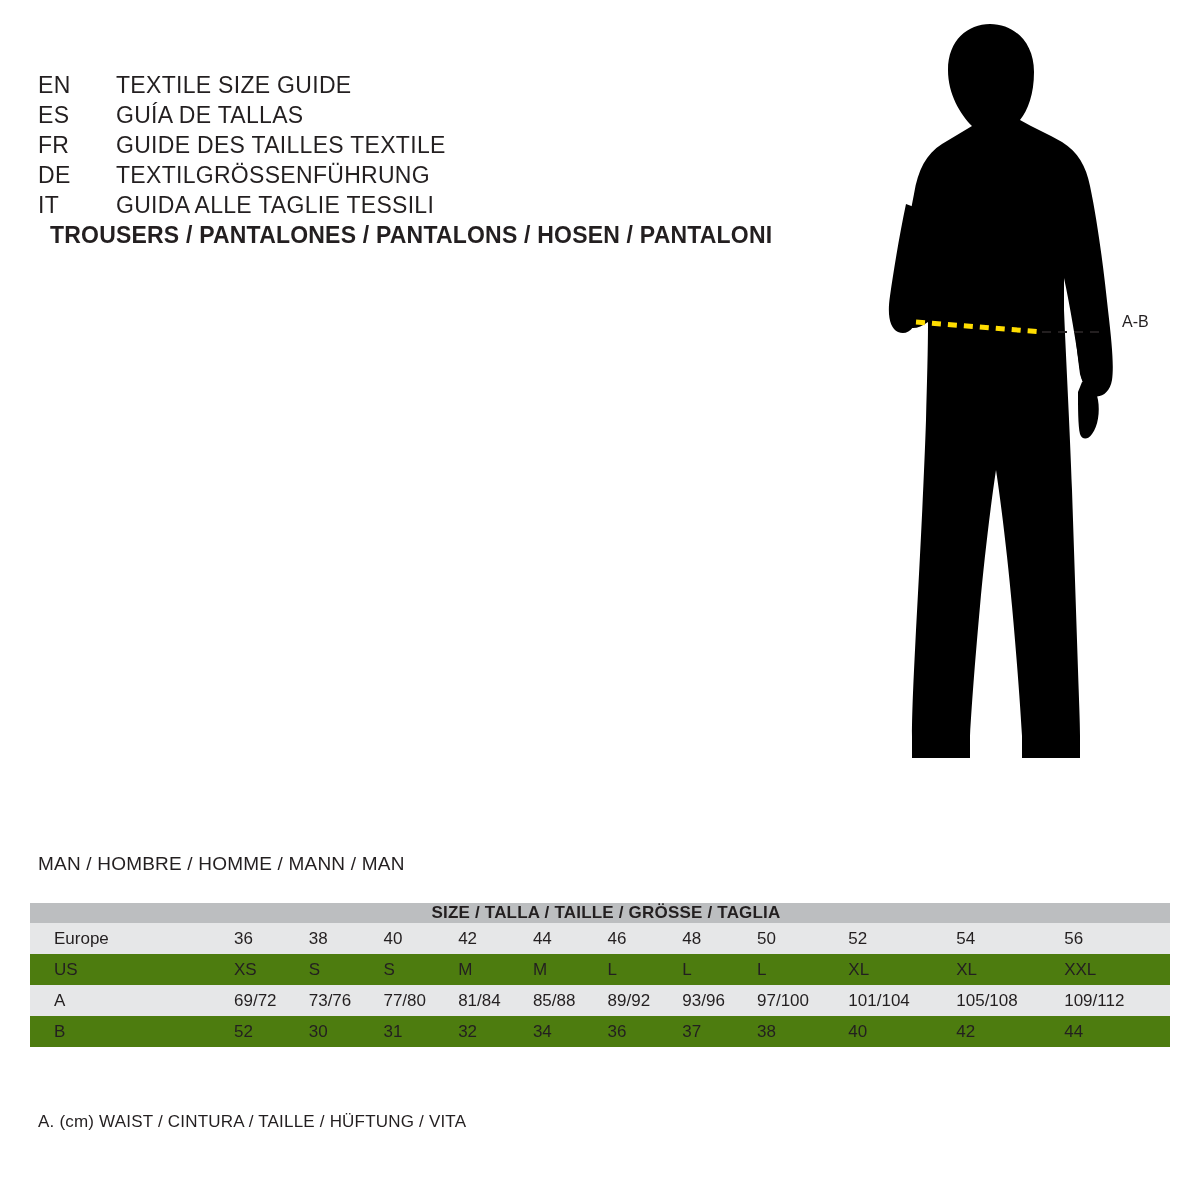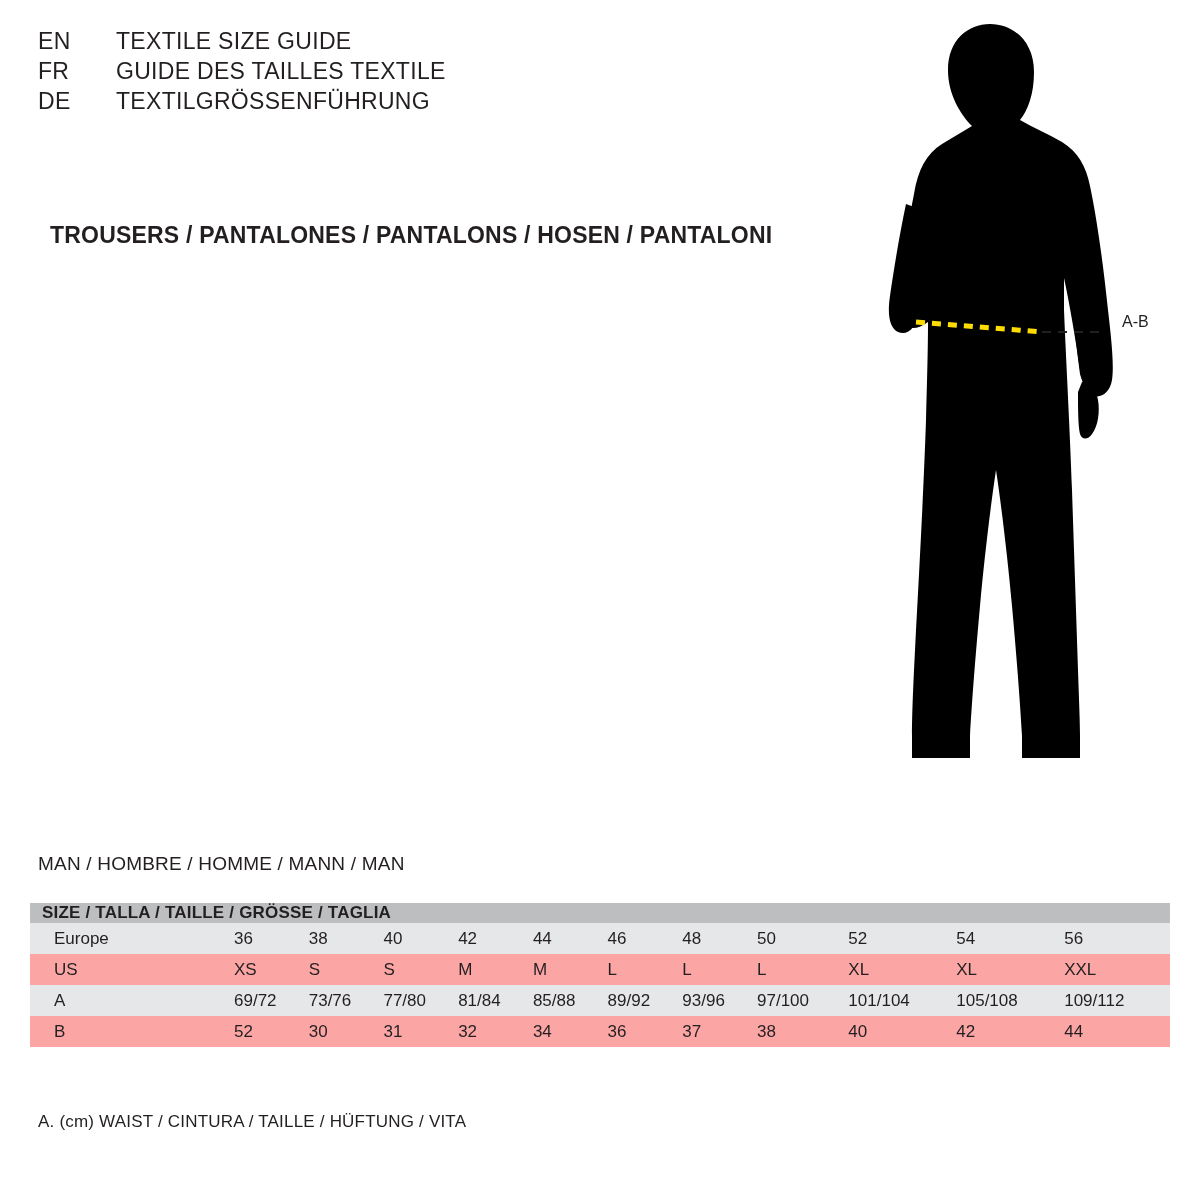--- a/index.html
+++ b/index.html
@@ -31,20 +31,21 @@
   .lang-row {
     display: flex;
     align-items: baseline;
     height: 30px;
     font-size: 23px;
     letter-spacing: 0.3px;
   }
   .lang-code {
     width: 78px;
     flex: none;
+    margin-top: 44px;
   }
   .lang-text {
     white-space: nowrap;
   }
   .subject-line {
     position: absolute;
     left: 38px;
     top: 222px;
     font-size: 23px;
     font-weight: bold;
@@ -91,36 +92,36 @@
   }
   table.size-table th,
   table.size-table td {
     padding: 0;
     height: 31px;
     font-weight: normal;
     vertical-align: middle;
   }
   table.size-table th.head-cell {
     background: #bcbec0;
-    text-align: left;
+    text-align: center;
     padding-left: 12px;
     font-weight: bold;
     font-size: 17px;
     letter-spacing: 0.2px;
     height: 19px;
   }
   table.size-table td.row-label {
     text-align: left;
     padding-left: 24px;
   }
   tr.shade td {
     background: #e6e7e8;
   }
   tr.plain td {
-    background: #fca5a5;
+    background: #4d7c0f;
   }
 
   .foot-note {
     position: absolute;
     left: 38px;
     font-size: 17px;
     letter-spacing: 0.2px;
     white-space: nowrap;
   }
   .foot-note.n1 { top: 1112px; }
@@ -130,26 +131,34 @@
 <body>
 
 <div class="page">
 
   <div class="lang-block">
     <div class="lang-row">
       <span class="lang-code">EN</span>
       <span class="lang-text">TEXTILE SIZE GUIDE</span>
     </div>
     <div class="lang-row">
+      <span class="lang-code">ES</span>
+      <span class="lang-text">GUÍA DE TALLAS</span>
+    </div>
+    <div class="lang-row">
       <span class="lang-code">FR</span>
       <span class="lang-text">GUIDE DES TAILLES TEXTILE</span>
     </div>
     <div class="lang-row">
       <span class="lang-code">DE</span>
       <span class="lang-text">TEXTILGRÖSSENFÜHRUNG</span>
+    </div>
+    <div class="lang-row">
+      <span class="lang-code">IT</span>
+      <span class="lang-text">GUIDA ALLE TAGLIE TESSILI</span>
     </div>
   </div>
 
   <div class="subject-line">TROUSERS / PANTALONES / PANTALONS / HOSEN / PANTALONI</div>
 
   <div class="figure">
     <svg width="400" height="790" viewBox="0 0 400 790" xmlns="http://www.w3.org/2000/svg">
       <g>
         <path fill="#000000" d="
           M 158 60

